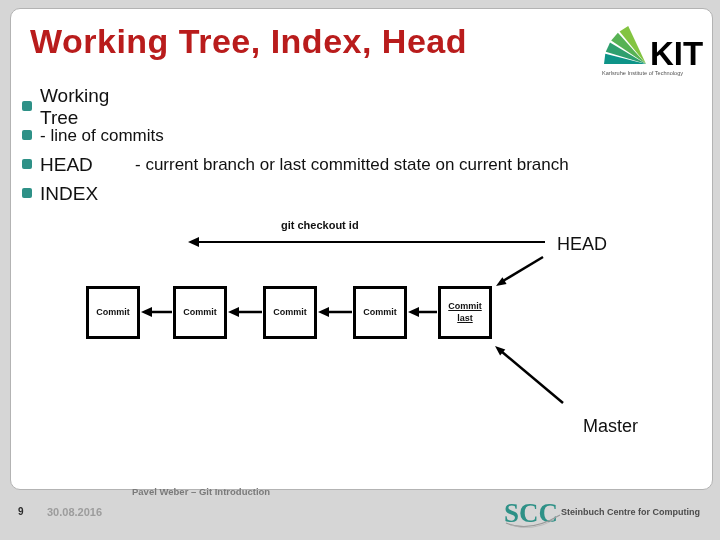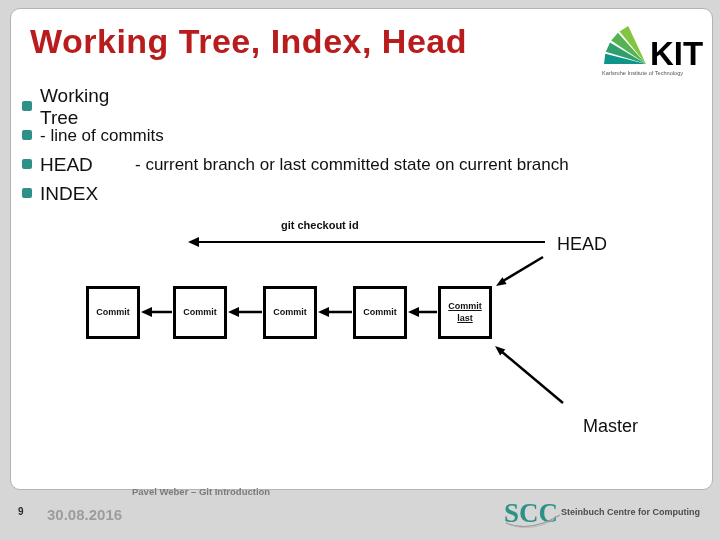--- a/index.html
+++ b/index.html
@@ -57,21 +57,21 @@
 
   .lines-svg { position:absolute; left:0; top:0; width:720px; height:540px; z-index:1; }
 
   .footer { position:absolute; left:0; top:0; width:720px; height:540px; z-index:3; }
   .page-number {
     position:absolute; left:18px; top:506px;
     font-size:10px; font-weight:bold; color:#2b2b2b;
   }
   .footer-date {
     position:absolute; left:47px; top:506px;
-    font-size:15px; font-weight:bold; color:#9c9c9c;
+    font-size:11px; font-weight:bold; color:#9c9c9c;
   }
   .footer-author {
     position:absolute; left:132px; top:486px;
     font-size:9.5px; font-weight:bold; color:#7a7a7a;
   }
   .scc-logo { position:absolute; left:502px; top:498px; }
   .scc-subtitle {
     position:absolute; left:561px; top:507px;
     font-size:9px; font-weight:bold; color:#4c4c4c;
   }

